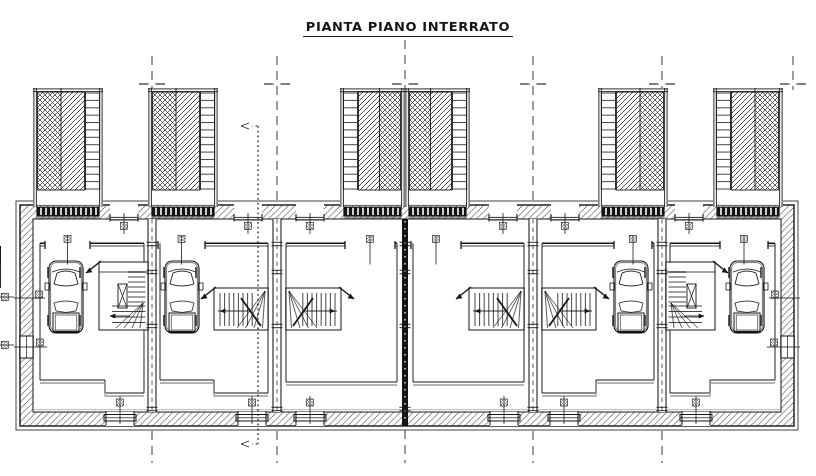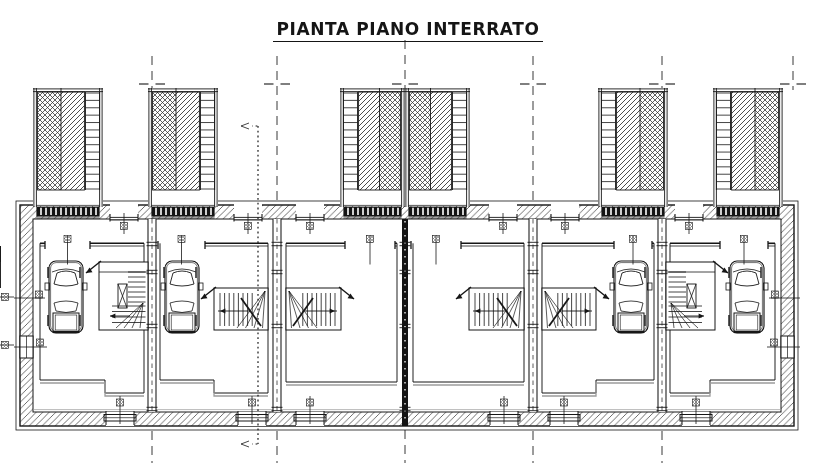--- a/index.html
+++ b/index.html
@@ -1,20 +1,20 @@
 <!DOCTYPE html>
 <html><head>
 <meta charset="utf-8">
 <style>
   html,body{margin:0;padding:0;background:#ffffff;}
   body{width:816px;height:476px;overflow:hidden;position:relative;
        font-family:"DejaVu Sans","Liberation Sans",sans-serif;}
   .sheet{position:absolute;inset:0;background:#fff;}
   .plan-title{position:absolute;top:19px;left:0;right:0;text-align:center;
-              font-size:17px;font-weight:bold;letter-spacing:.6px;color:#151515;}
+              font-size:13px;font-weight:bold;letter-spacing:.6px;color:#151515;}
   .plan-title span{border-bottom:1.5px solid #151515;padding:0 3px 2px 3px;}
   svg{position:absolute;left:0;top:0;}
 </style>
 </head>
 <body>
 
 <div class="sheet">
   <div class="plan-title">
     <span>PIANTA PIANO INTERRATO</span>
   </div>

